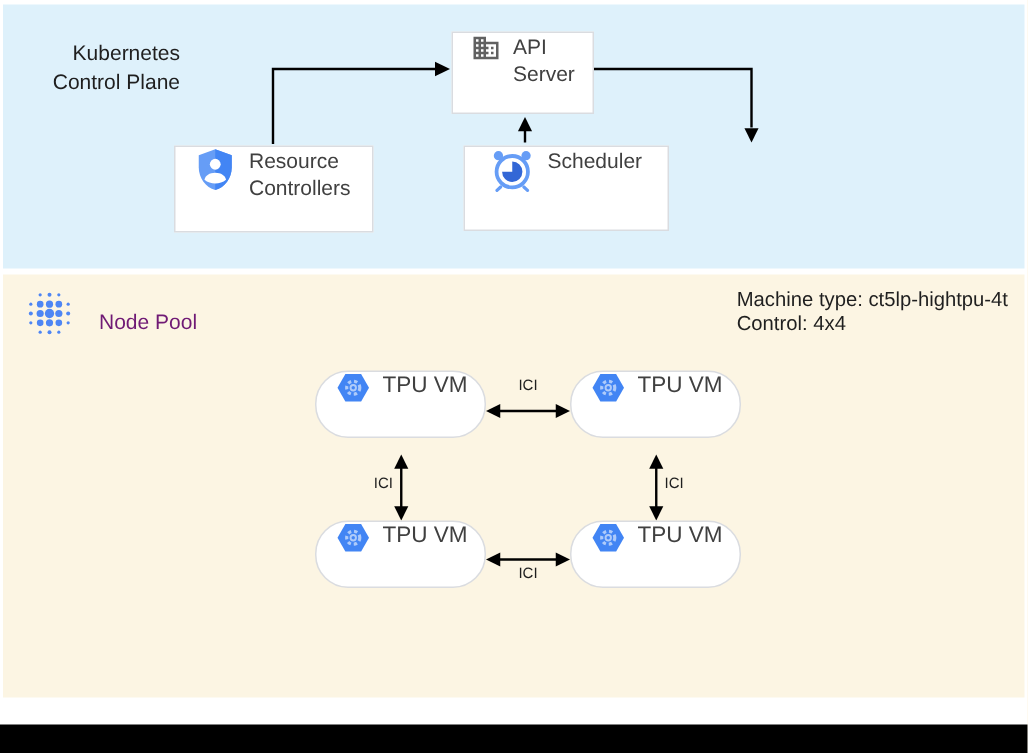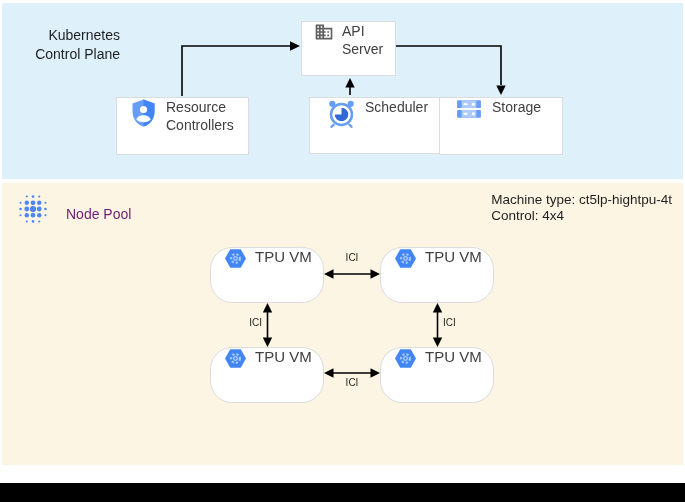--- a/index.html
+++ b/index.html
@@ -29,21 +29,21 @@
   .node .icon { flex: 0 0 auto; display: flex; align-items: center; justify-content: center; }
   .node-label { font-size: 14px; line-height: 18px; }
 
   .node-api      { left: 301px; top: 21px; width: 95px;  height: 55px; padding-left: 12px; gap: 8px; }
   .node-api .node-label { width: 52px; }
   .node-rc       { left: 116px; top: 97px; width: 133px; height: 58px; padding-left: 13px; gap: 9px; }
   .node-rc .node-label { width: 76px; }
   .node-sched    { left: 283px; top: 97px; width: 137px; height: 57px; padding-left: 16px; gap: 8px; margin-left: 26px; }
   .node-storage  { left: 439px; top: 97px; width: 124px; height: 58px; padding-left: 15px; gap: 9px; }
 
-  .node-tpu { width: 114px; height: 56px; padding-left: 13px; gap: 8px; border-radius: 22px; }
+  .node-tpu { width: 114px; height: 45px; padding-left: 13px; gap: 8px; border-radius: 22px; }
   .node-tpu .node-label { font-size: 15px; }
   .tpu-tl { left: 210px; top: 247px; }
   .tpu-tr { left: 380px; top: 247px; }
   .tpu-bl { left: 210px; top: 347px; }
   .tpu-br { left: 380px; top: 347px; }
 
   .np-icon { position: absolute; left: 17px; top: 193px; }
   .np-title { position: absolute; left: 66px; top: 206px; font-size: 14px; color: #701a75; }
 
   .machine-info {
@@ -122,35 +122,20 @@
         <circle cx="6.5" cy="6" r="3.2" fill="#669df6"></circle>
         <circle cx="25.5" cy="6" r="3.2" fill="#669df6"></circle>
         <path d="M8 27.5 L5.5 29.8 M24 27.5 L26.5 29.8" stroke="#669df6" stroke-width="2.2" stroke-linecap="round"></path>
         <circle cx="16" cy="17" r="10.8" fill="#ffffff" stroke="#669df6" stroke-width="2.6"></circle>
         <path d="M16 17 L16 10 A7 7 0 1 1 9 17 Z" fill="#3367d6"></path>
       </svg>
     </span>
     <span class="node-label">Scheduler</span>
   </div>
 
-  <div class="node node-storage">
-    <span class="icon">
-      <svg width="28" height="22" viewBox="0 0 30 24">
-        <rect x="2" y="2.5" width="26" height="8.5" rx="1" fill="#669df6"></rect>
-        <rect x="7" y="2.5" width="16" height="8.5" fill="#aecbfa"></rect>
-        <rect x="9" y="5.7" width="4.5" height="2" rx="1" fill="#ffffff"></rect>
-        <circle cx="19.8" cy="6.75" r="1.7" fill="#ffffff"></circle>
-        <rect x="2" y="13" width="26" height="8.5" rx="1" fill="#669df6"></rect>
-        <rect x="7" y="13" width="16" height="8.5" fill="#aecbfa"></rect>
-        <rect x="9" y="16.2" width="4.5" height="2" rx="1" fill="#ffffff"></rect>
-        <circle cx="19.8" cy="17.25" r="1.7" fill="#ffffff"></circle>
-      </svg>
-    </span>
-    <span class="node-label">Storage</span>
-  </div>
 
   <span class="np-icon">
     <svg width="32" height="32" viewBox="0 0 36 36" fill="#4e86f4">
       <circle cx="11" cy="4" r="1.2"></circle>
         <circle cx="18" cy="4" r="1.5"></circle>
         <circle cx="25" cy="4" r="1.2"></circle>
       <circle cx="4" cy="11" r="1.2"></circle>
         <circle cx="11" cy="11" r="2.5"></circle>
         <circle cx="18" cy="11" r="2.7"></circle>
         <circle cx="25" cy="11" r="2.5"></circle>

